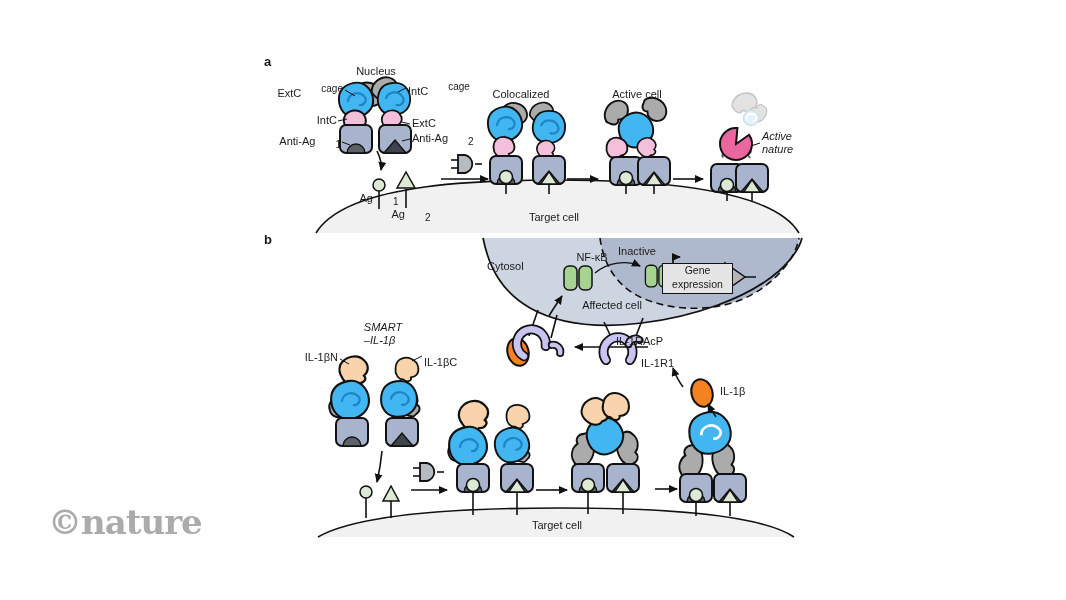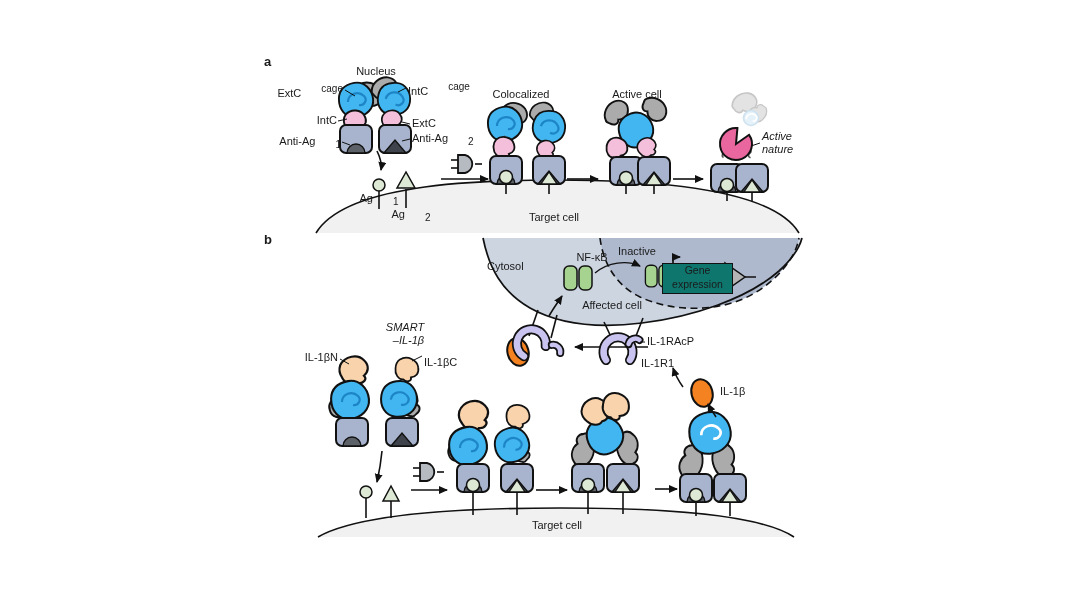--- a/index.html
+++ b/index.html
@@ -5,21 +5,21 @@
   html,body{margin:0;padding:0;background:#fff;}
   #fig{position:relative;width:1066px;height:600px;background:#ffffff;overflow:hidden;
        font-family:"Liberation Sans","DejaVu Sans",sans-serif;color:#1a1a1a;}
   #art{position:absolute;left:0;top:0;}
   .lbl{position:absolute;font-size:11px;line-height:12px;white-space:nowrap;}
   .ctr{transform:translateX(-50%);}
   .rgt{text-align:right;}
   .bold13{font-size:13px;font-weight:bold;}
   sup,sub{font-size:10px;padding-left:20px;}
   .two{line-height:13px;font-style:italic;}
-  #gene-box{position:absolute;left:662px;top:263px;width:69px;height:29px;background:#0f766e;
+  #gene-box{position:absolute;left:662px;top:263px;width:69px;height:29px;background:#e5e5e5;
             border:1.3px solid #111;text-align:center;font-size:10.5px;line-height:13.5px;}
   #logo{position:absolute;left:48px;top:502px;font-family:"DejaVu Serif","Liberation Serif",serif;
         font-weight:bold;font-size:34px;color:#ababab;letter-spacing:-1px;}
 </style>
 </head>
 <body>
 
 <div id="fig">
 
 <svg id="art" width="1066" height="600" viewBox="0 0 1066 600">
@@ -288,27 +288,28 @@
 <div class="lbl rgt" style="right:725px;top:135px"><span>Anti-Ag</span><sub>1</sub></div>
 <div class="lbl" style="left:412px;top:132px"><span>Anti-Ag</span><sub>2</sub></div>
 <div class="lbl ctr" style="left:521px;top:88px">Colocalized</div>
 <div class="lbl ctr" style="left:637px;top:88px">Active cell</div>
 <div class="lbl two" style="left:762px;top:130px"><span>Active</span><br><span>nature</span></div>
 <div class="lbl ctr" style="left:379px;top:192px"><span>Ag</span><sub>1</sub></div>
 <div class="lbl ctr" style="left:411px;top:208px"><span>Ag</span><sub>2</sub></div>
 <div class="lbl ctr" style="left:554px;top:211px">Target cell</div>
 
 <div class="lbl bold13" style="left:264px;top:234px">b</div>
-<div class="lbl ctr two" style="left:405px;top:321px;text-align:right"><span>SMART</span><br><span>–IL-1β</span></div>
+<div class="lbl ctr two" style="left:383px;top:321px;text-align:left"><span>SMART</span><br><span>–IL-1β</span></div>
 <div class="lbl rgt" style="right:728px;top:351px">IL-1βN</div>
 <div class="lbl" style="left:424px;top:356px">IL-1βC</div>
 <div class="lbl" style="left:487px;top:260px">Cytosol</div>
 <div class="lbl ctr" style="left:592px;top:251px">NF-κB</div>
 <div class="lbl ctr" style="left:637px;top:245px">Inactive</div>
 <div id="gene-box"><span>Gene</span><br><span>expression</span></div>
 <div class="lbl ctr" style="left:612px;top:299px">Affected cell</div>
-<div class="lbl" style="left:647px;top:335px">IL-1RAcP</div>
+<div class="lbl" style="left:616px;top:335px">IL-1RAcP</div>
 <div class="lbl" style="left:641px;top:357px">IL-1R1</div>
 <div class="lbl" style="left:720px;top:385px">IL-1β</div>
 <div class="lbl ctr" style="left:557px;top:519px">Target cell</div>
 
+<div id="logo">©nature</div>
 
 </div>
 
 </body></html>

